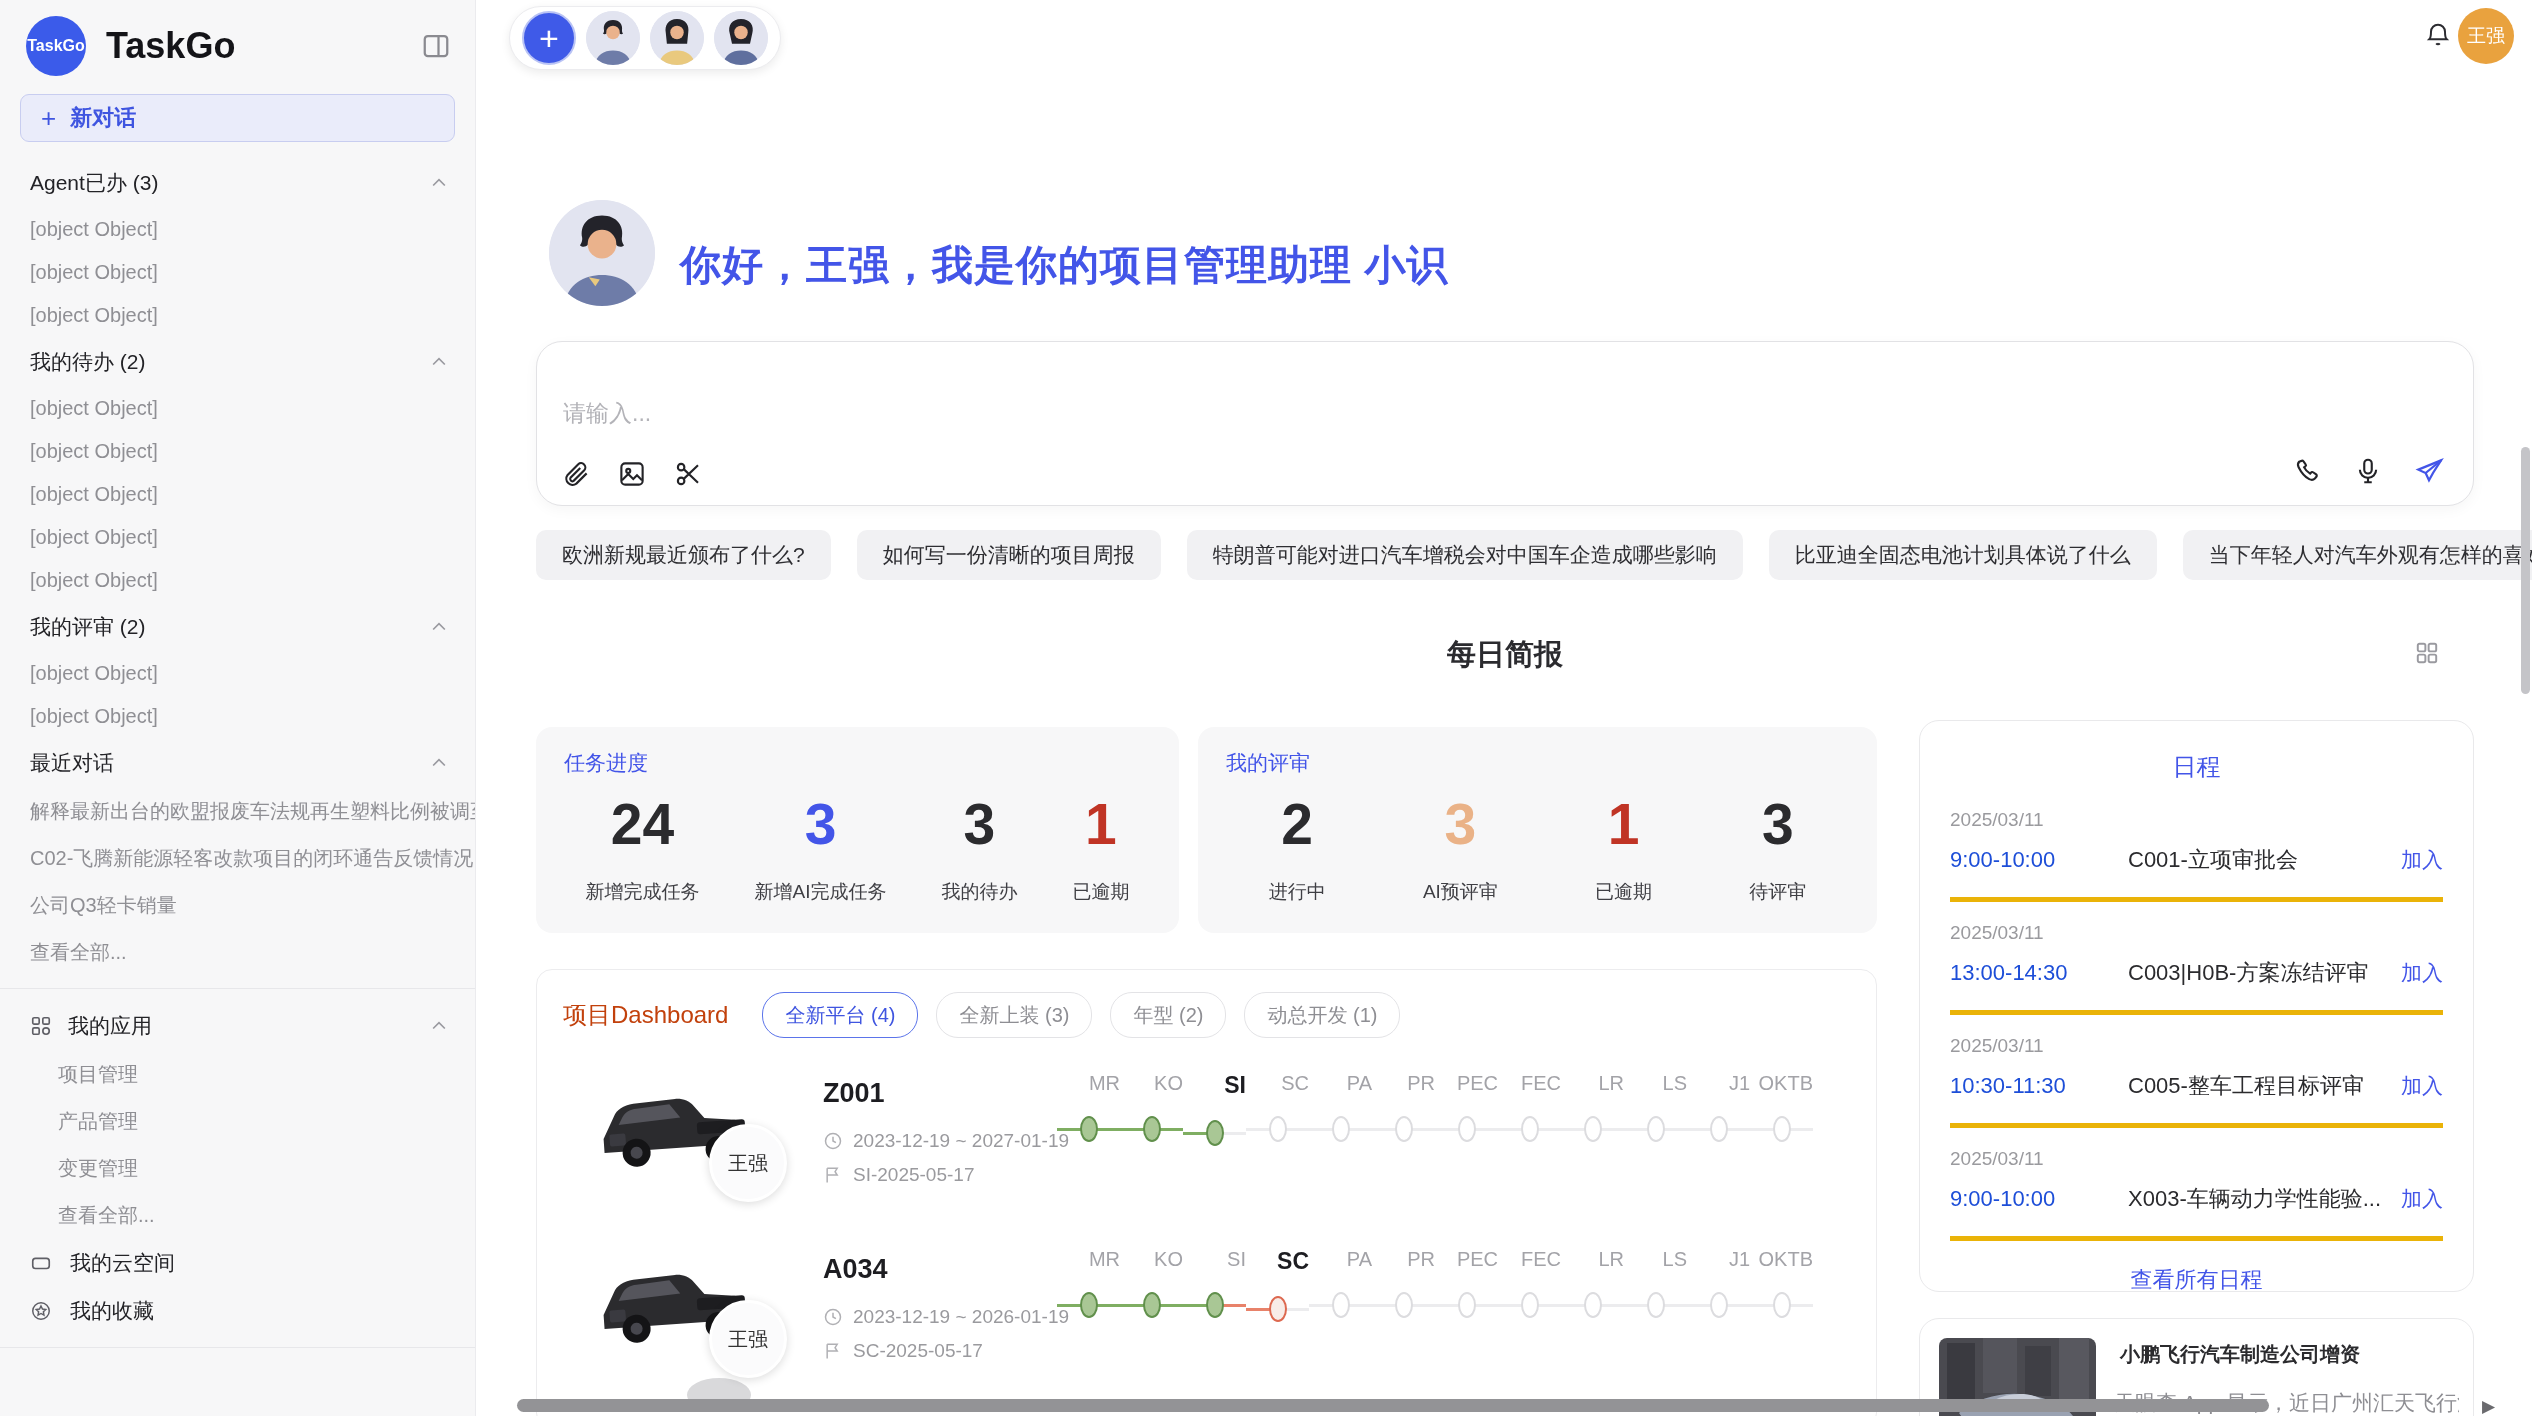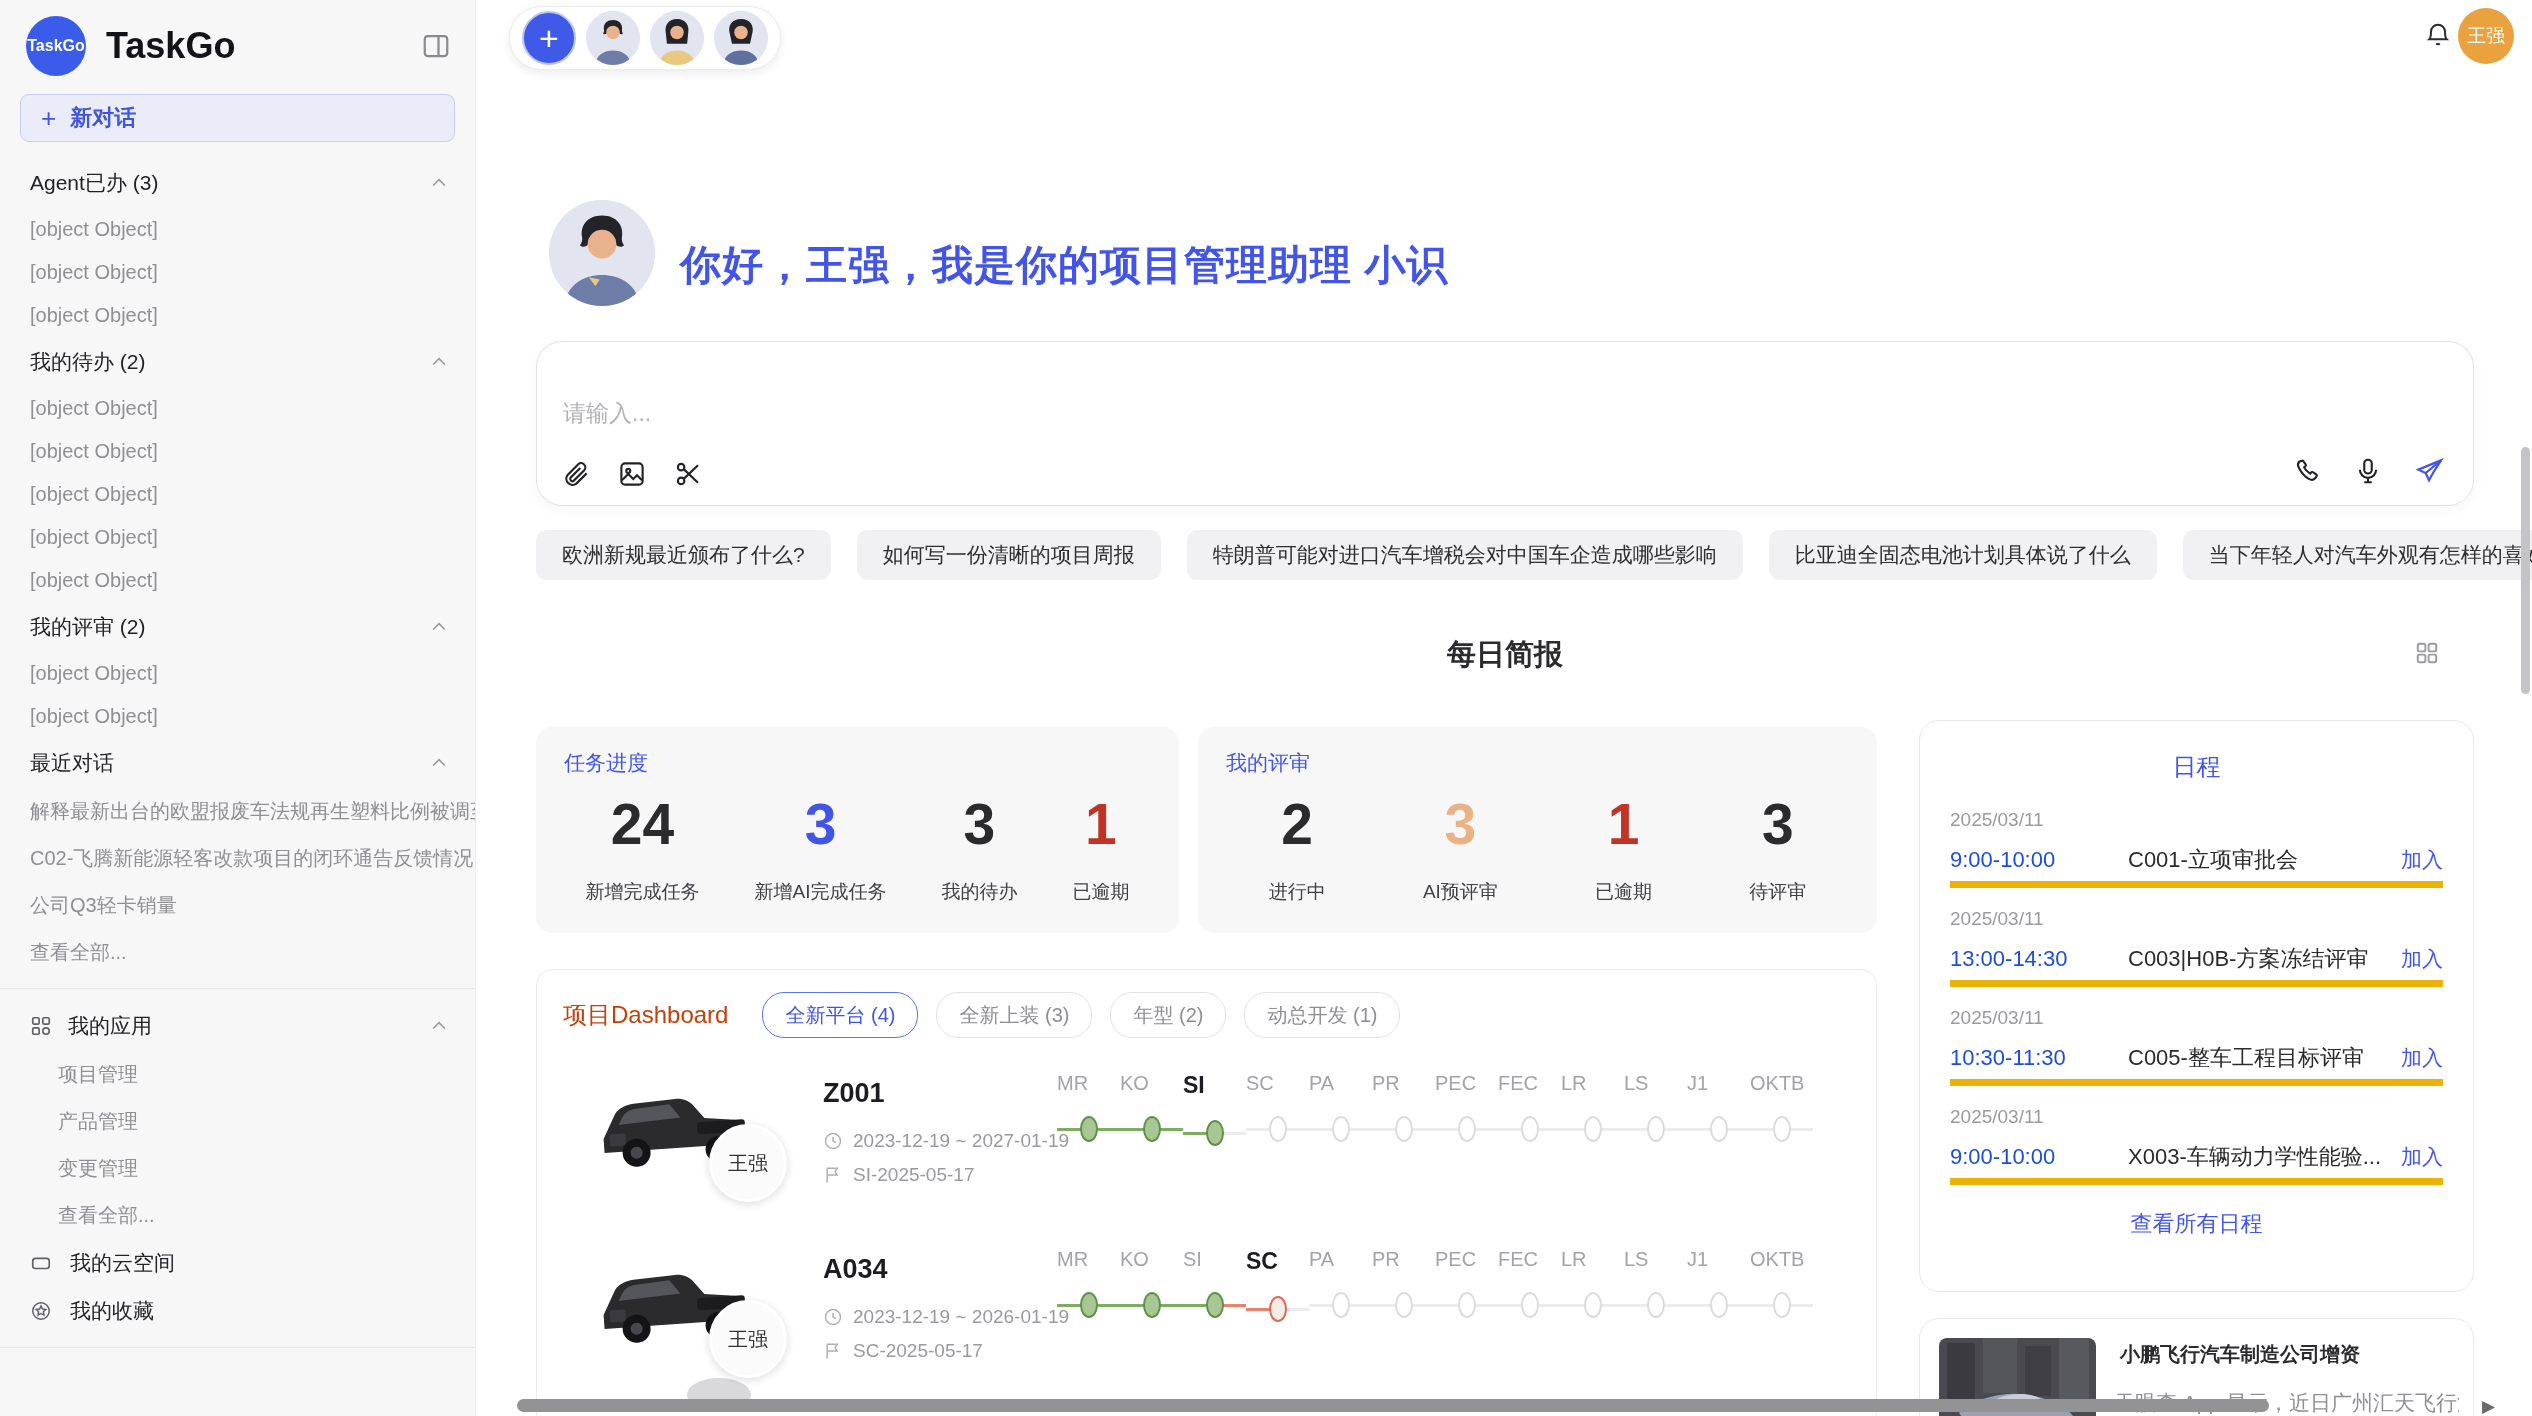--- a/index.html
+++ b/index.html
@@ -91,40 +91,40 @@
   .proj-row{position:relative;height:160px;margin-top:16px;}
   .truck{position:absolute;left:48px;top:4px;width:180px;height:112px;}
   .owner{position:absolute;left:172px;top:60px;width:78px;height:78px;border-radius:50%;background:#fbfbfc;
          border:3px solid #fff;box-shadow:0 2px 10px rgba(0,0,0,.14);display:flex;align-items:center;
          justify-content:center;font-size:20px;color:#333;z-index:2;box-sizing:border-box;}
   .proj-code{position:absolute;left:286px;top:14px;font-size:27px;font-weight:700;color:#1d1d21;}
   .proj-meta{position:absolute;left:286px;display:flex;align-items:center;gap:10px;font-size:19px;color:#9a9a9e;}
   .proj-meta.m1{top:66px;} .proj-meta.m2{top:100px;}
   .proj-meta .ic{color:#b0b0b4;display:flex;}
   .ms-track{position:absolute;left:520px;top:8px;display:flex;}
-  .ms-cell{width:63px;text-align:left;}
+  .ms-cell{width:63px;text-align:right;}
   .ms-label{font-size:20px;color:#a3a3a8;display:inline-block;}
   .ms-label.current{color:#1d1d21;font-weight:700;font-size:23px;}
   .ms-line{position:relative;height:44px;margin-top:12px;}
   .seg{position:absolute;top:21px;height:3px;width:50%;background:#ececee;}
   .seg.sl{left:0;} .seg.sr{right:0;}
   .seg.g{background:#7fae62;} .seg.r{background:#e8826a;} .seg.n{background:#ececee;}
   .ms-dot{position:absolute;left:50%;top:50%;transform:translate(-50%,-50%);width:18px;height:26px;
           border-radius:50%;background:#fff;border:2px solid #d9d9dc;box-sizing:border-box;z-index:1;}
   .ms-dot.done{background:#a9c795;border-color:#61904c;}
   .ms-dot.late{background:#f8ece7;border-color:#dd6950;}
   .ms-dot.todo{background:#fff;border-color:#dcdcdf;}
   .row3-hint{position:absolute;left:150px;top:408px;width:64px;height:34px;border-radius:50%;background:#d9d9db;}
 
   
   .sched-card{position:absolute;left:1919px;top:720px;width:555px;height:572px;border:1px solid #e9e9eb;
               border-radius:20px;background:#fff;box-sizing:border-box;}
   .sched-title{text-align:center;font-size:24px;color:#4355e8;margin-top:30px;}
   .sched-list{margin-top:6px;padding:0 30px;}
-  .sched-item{padding:20px 0 6px 0;border-bottom:7px solid #eab308;}
+  .sched-item{padding:20px 0 22px 0;border-bottom:5px solid #eab308;}
   .sched-date{font-size:19px;color:#9a9a9e;}
   .sched-row{display:flex;align-items:center;margin-top:14px;}
   .sched-time{font-size:22px;color:#1d4ed8;width:178px;flex:0 0 auto;}
   .sched-name{font-size:22px;color:#2b2b2e;flex:1;white-space:nowrap;overflow:hidden;}
   .sched-join{font-size:21px;color:#4355e8;cursor:pointer;flex:0 0 auto;}
   .sched-all{text-align:center;font-size:22px;color:#4355e8;margin-top:24px;cursor:pointer;}
 
   
   .news-card{position:absolute;left:1919px;top:1318px;width:555px;height:150px;border:1px solid #e9e9eb;
              border-radius:20px;background:#fff;box-sizing:border-box;overflow:hidden;}

